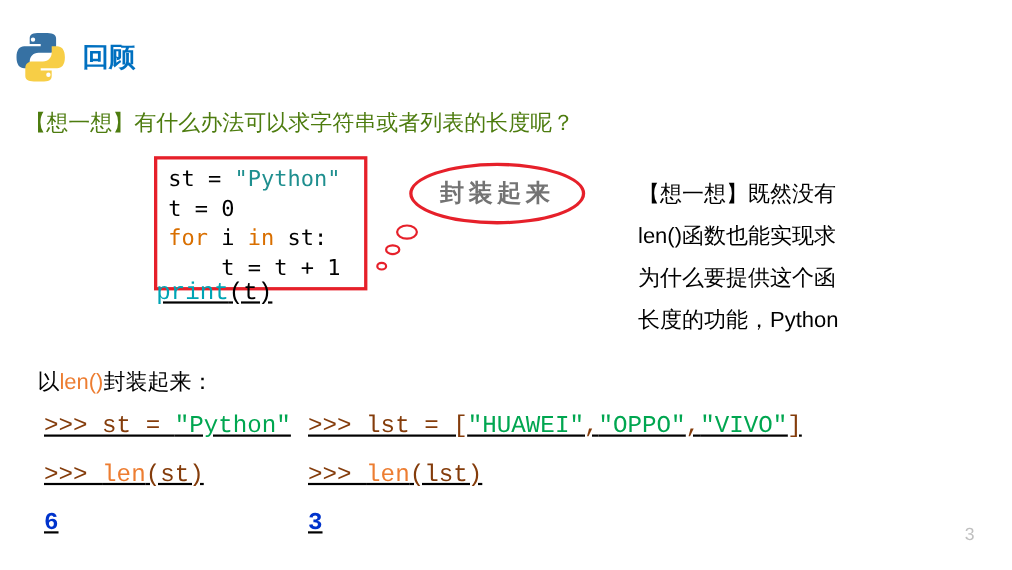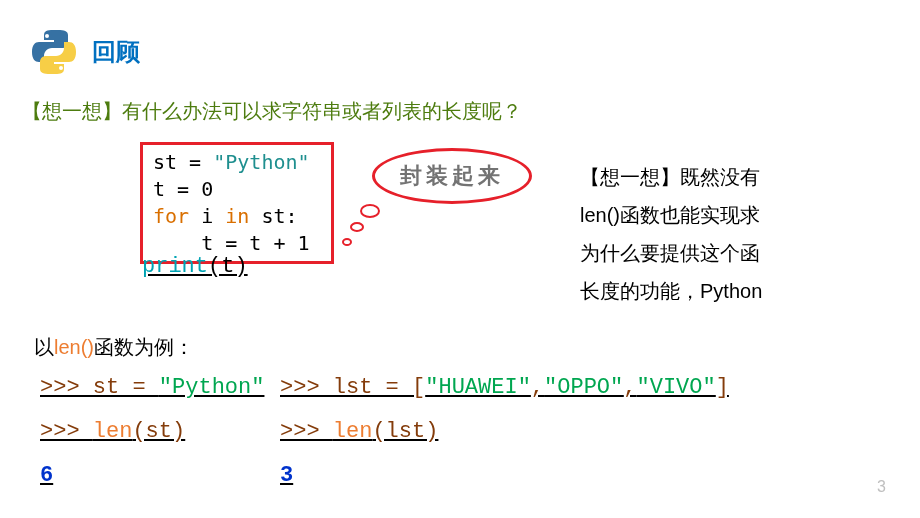--- a/index.html
+++ b/index.html
@@ -2,21 +2,21 @@
 <html><head>
   <meta charset="utf-8">
   <style>
     * { margin: 0; padding: 0; box-sizing: border-box; }
     body {
       width: 920px; height: 518px;
       background: #fff;
       font-family: "Microsoft YaHei", sans-serif;
       position: relative; overflow: hidden;
     }
-    .header { display: flex; align-items: center; padding: 28px 0 0 30px; }
+    .header { display: flex; align-items: center; padding: 28px 0 0 13px; }
     .py-logo { width: 48px; height: 48px; position: relative; margin-right: 14px; }
     .header-title { font-size: 24px; font-weight: bold; color: #0070c0; }
     .question1 { font-size: 20px; color: #4d7c0f; padding: 22px 0 0 22px; }
     .code-box {
       position: absolute; left: 140px; top: 142px;
       border: 3px solid #e6202a; background: #fff;
       padding: 4px 10px;
       font-family: "SimSun", monospace; font-size: 20px; line-height: 1.35;
       width: 194px;
     }
@@ -98,21 +98,21 @@
 <div class="bub b3"></div>
 
 <div class="sidebox">
   <div><span>【想一想】</span><span>既然没有</span></div>
   <div>len()函数也能实现求</div>
   <div>为什么要提供这个函</div>
   <div>长度的功能，Python</div>
 </div>
 
 <div class="example1">
-  <span>以</span><span class="orange">len()</span><span>函数为例：</span>
+  <span>以</span><span class="orange">len()</span><span>封装起来：</span>
 </div>
 
 <div class="col2 mono">
   <div><span class="maroon">&gt;&gt;&gt; st = </span><span class="green2">"Python"</span></div>
   <div><span class="maroon">&gt;&gt;&gt; </span><span class="orange">len</span><span class="maroon">(st)</span></div>
   <div><span class="blue2" style="font-weight:700">6</span></div>
 </div>
 
 <div class="col3 mono">
   <div>

